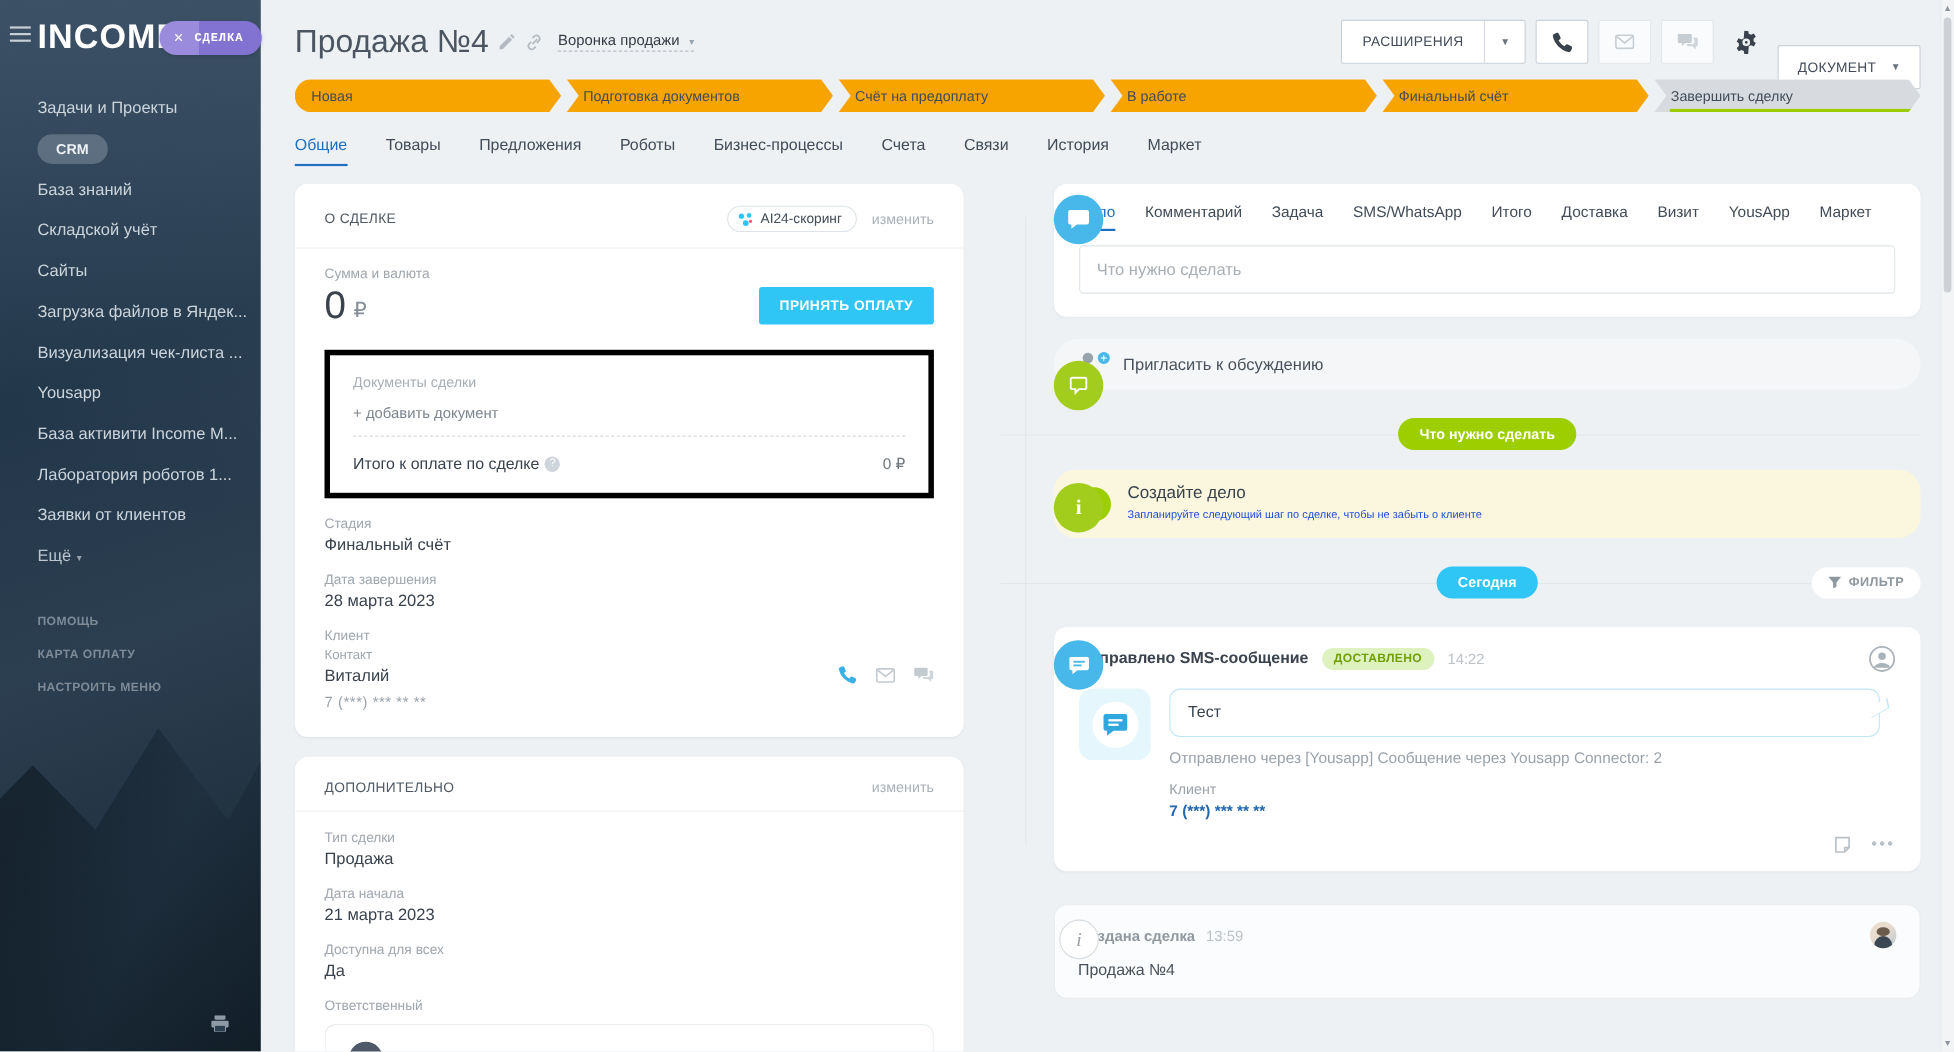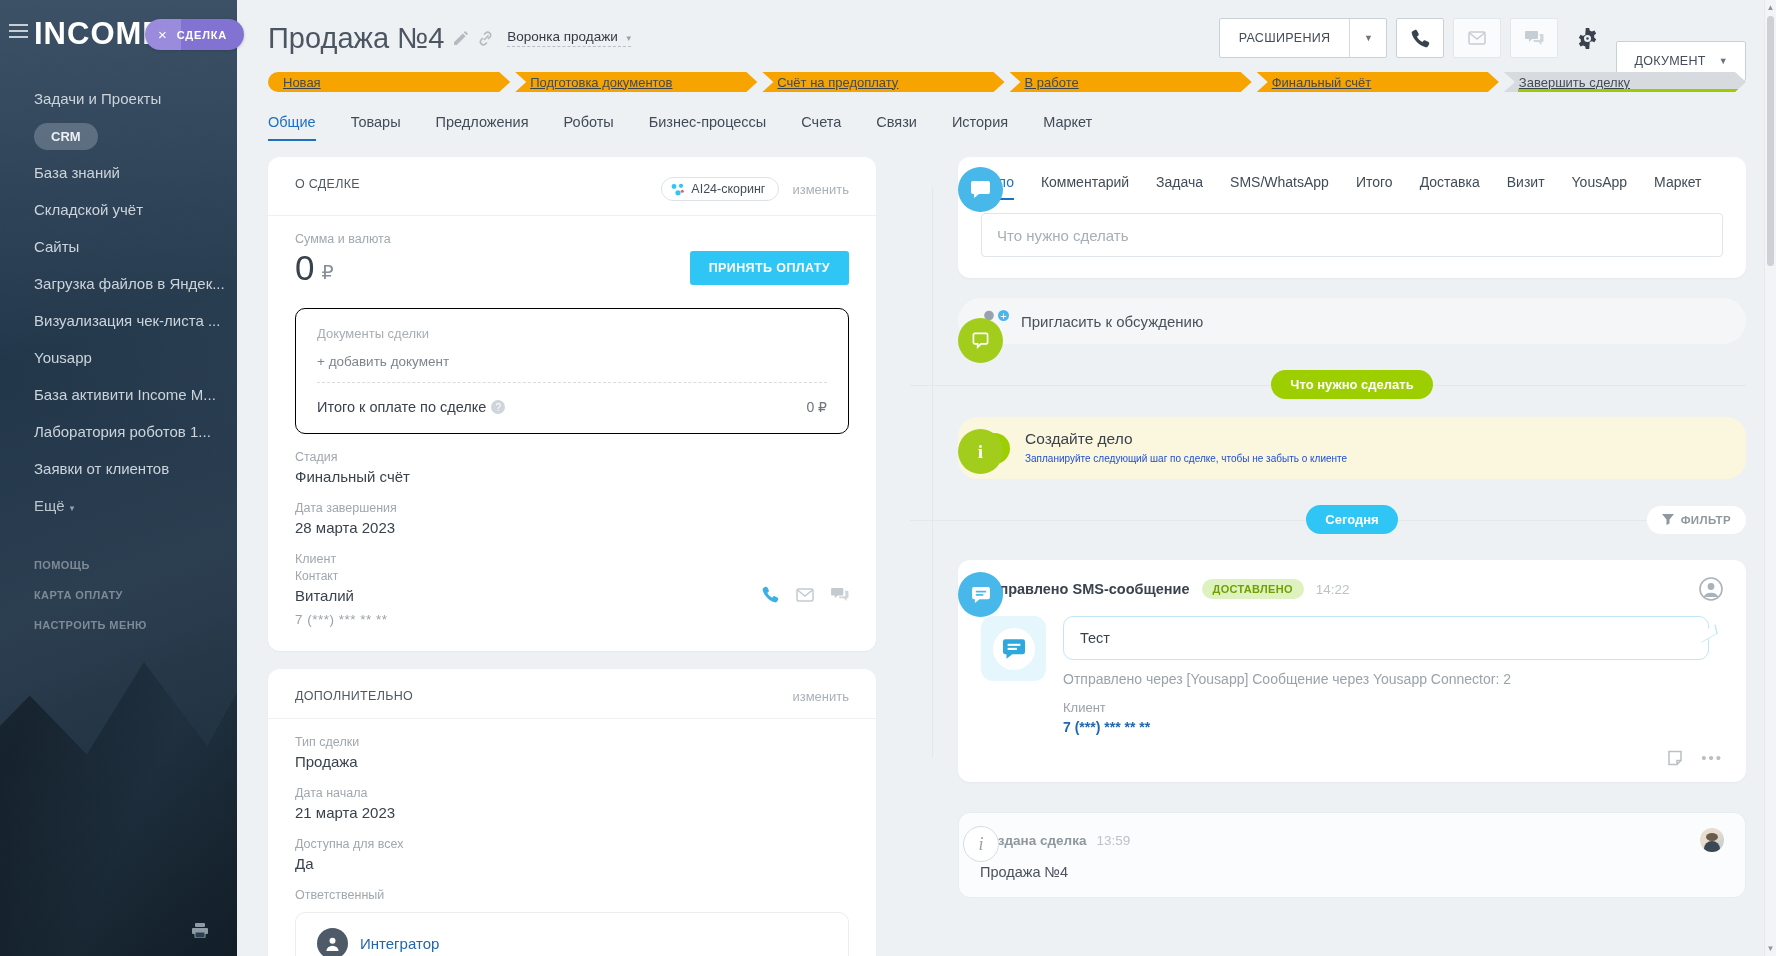--- a/index.html
+++ b/index.html
@@ -33,71 +33,71 @@
   .side-foot-item { padding:9px 10px 9px 34px; font-size:11px; font-weight:bold; letter-spacing:.4px; color:#7e8a96; cursor:pointer; }
   .printer { position:absolute; z-index:2; left:192px; bottom:18px; color:#8e9aa6; cursor:pointer; }
   
   .deal-badge {
     position:absolute; z-index:20; left:145px; top:19px; height:31px;
     background:linear-gradient(90deg,#9a8bdd 0 36px,#8273d2 36px); border-radius:17px;
     display:flex; align-items:center; padding:0 17px 0 13px; color:#fff; cursor:pointer;
     box-shadow:0 1px 3px rgba(30,30,60,.25);
   }
   .deal-badge .x { font-size:15px; margin-right:10px; font-weight:normal; }
-  .deal-badge .lbl { font-size:11px; font-weight:bold; letter-spacing:.8px; }
+  .deal-badge .lbl { font-size:11px; font-weight:bold; letter-spacing:.8px;font-family:Liberation Mono, monospace; }
   
   .main { position:absolute; left:237px; top:0; right:0; bottom:0; padding:16px 30px 0 31px; }
   
   .hdr { display:flex; align-items:center; height:44px; }
   .title { font-size:29px; font-weight:400; color:#4c5662; }
   .ic { display:inline-flex; align-items:center; justify-content:center; }
   .hdr .pencil, .hdr .chain { margin-left:10px; color:#b3bac1; cursor:pointer; }
   .funnel-sel { margin-left:14px; font-size:13.5px; color:#343b45; border-bottom:1px dashed #b9bfc6; padding-bottom:2px; cursor:pointer; }
   .toolbar { margin-left:auto; display:flex; align-items:center; gap:9px; }
   .btn { background:#fff; border:1px solid #c9d1d8; border-radius:2px; height:40px; display:flex; align-items:center; cursor:pointer; }
   .btn-ext .t { padding:0 19px; font-size:12.5px; color:#434c58; letter-spacing:.3px; }
   .btn-ext .sep { width:1px; align-self:stretch; background:#d4dae0; }
   .btn-ext .dd { width:36px; text-align:center; color:#6b747e; font-size:9px; }
   .btn-sq { width:48px; justify-content:center; }
   .btn-sq.dim { border-color:#e2e7eb; background:#fafbfc; }
   .btn-gear { border:none; background:transparent; width:40px; justify-content:center; }
   .btn-doc { padding:0 17px; font-size:12.5px; color:#434c58; letter-spacing:.3px; gap:8px;margin-top:45px; }
   .btn-doc .caret { color:#6b747e; }
   
-  .pipeline { display:flex; gap:5px; margin-top:12px; height:20px;text-decoration:underline; }
+  .pipeline { display:flex; gap:5px; margin-top:12px; height:30px; }
   .stage {
     flex:1; display:flex; align-items:center; padding-left:15px;
     font-size:13px; color:#424c58; background:#f7a400; position:relative; cursor:pointer;
     clip-path:polygon(0 0, calc(100% - 11px) 0, 100% 50%, calc(100% - 11px) 100%, 0 100%, 11px 50%);
   }
   .stage:first-child { border-radius:15px 0 0 15px; clip-path:polygon(0 0, calc(100% - 11px) 0, 100% 50%, calc(100% - 11px) 100%, 0 100%); }
   .stage.pending { background:#d7dbdf; border-radius:0 15px 15px 0;text-align:center; }
   .stage.pending:after { content:""; position:absolute; left:14px; right:4px; bottom:0; height:3px; background:#9ccc00; }
   
   .tabs { display:flex; gap:35px; margin-top:22px; font-size:14.5px; color:#414c58; }
   .tab { padding-bottom:9px; cursor:pointer; }
   .tab.active { color:#1f6fc0; border-bottom:2px solid #1f6fc0; }
   
   .content { display:flex; margin-top:16px; align-items:flex-start; }
   .leftcol { width:608px; flex:none; }
   .card { background:#fff; border-radius:12px; box-shadow:0 1px 2px rgba(60,70,90,.05); padding:20px 27px 24px; }
   .card + .card { margin-top:18px; }
-  .card-head { display:flex; align-items:flex-start; }
+  .card-head { display:flex; align-items:center; }
   .card-title { font-size:12.5px; color:#4f5963; letter-spacing:.3px; }
   .card-head .right { margin-left:auto; display:flex; align-items:center; }
   .ai-pill { display:flex; align-items:center; gap:7px; border:1px solid #dde3e8; border-radius:14px; padding:4px 13px 4px 9px; font-size:12.5px; color:#434c58; cursor:pointer; }
   .edit-link { margin-left:13px; font-size:13px; color:#a9b1b8; cursor:pointer; }
   .card-div { border-top:1px solid #eef1f3; margin:14px -27px 0; }
   .flabel { font-size:12.5px; color:#a0a7ae; margin-top:16px; }
   .fvalue { font-size:15px; color:#39424d; margin-top:4px; }
   .sum-row { display:flex; align-items:center; margin-top:2px; }
   .sum-val { font-size:35px; font-weight:300; color:#39424d; }
   .sum-cur { font-size:19px; color:#868e96; margin-left:7px; margin-top:8px; }
   .pay-btn { margin-left:auto; background:#2fc6f6; color:#fff; border:none; border-radius:3px; font-size:12.5px; font-weight:bold; letter-spacing:.4px; padding:10px 19px; cursor:pointer; font-family:inherit; }
-  .docs-box { margin-top:20px; border:1px solid #000000; border-radius:10px; padding:17px 21px 18px; }
+  .docs-box { margin-top:20px; border:5px solid #000000; border-radius:0; padding:17px 21px 18px; }
   .docs-label { font-size:13px; color:#a7aeb5; }
   .add-doc { font-size:13.5px; color:#7d858e; margin-top:13px; cursor:pointer; }
   .dash-div { border-bottom:1px dashed #d7dce0; margin:13px 0 16px; }
   .total-row { display:flex; align-items:center; }
   .total-lbl { font-size:14.5px; color:#39424d; }
   .q-circle { width:14px; height:14px; border-radius:50%; background:#cfd5da; color:#fff; font-size:10px; display:inline-flex; align-items:center; justify-content:center; margin-left:5px; cursor:pointer; }
   .total-val { margin-left:auto; font-size:14px; color:#6d757d; }
   .sublabel { font-size:12px; color:#a0a7ae; margin-top:3px; }
   .client-row { display:flex; }
   .client-icons { margin-left:auto; display:flex; gap:17px; align-items:center; margin-top:26px; }

